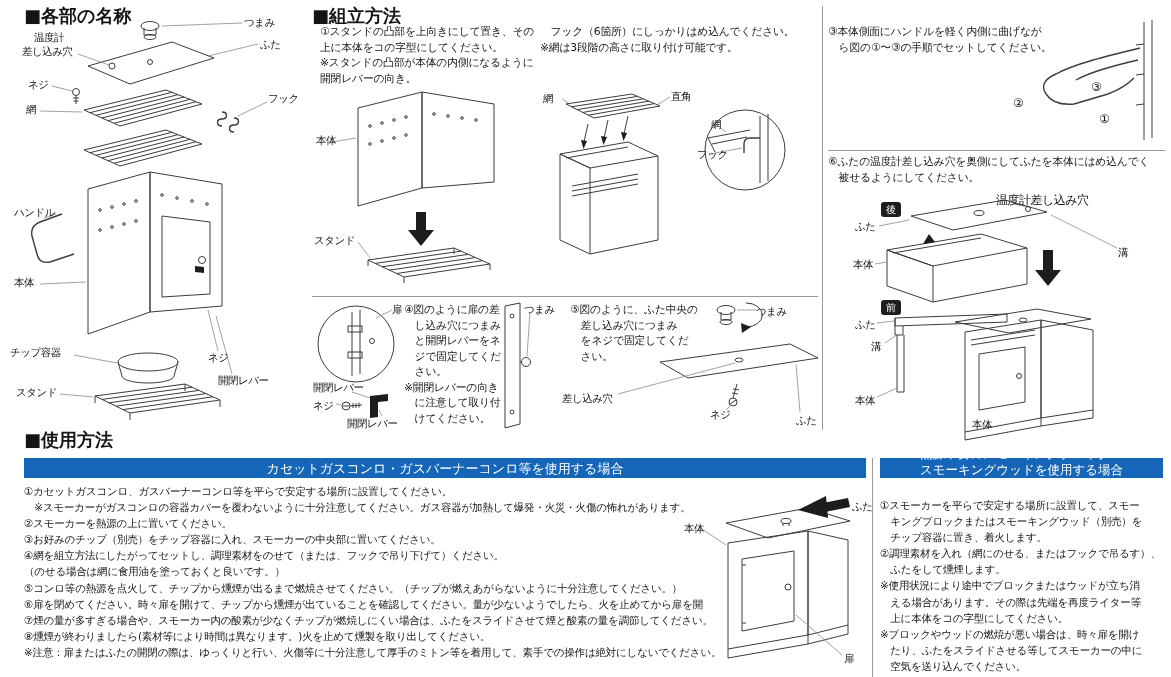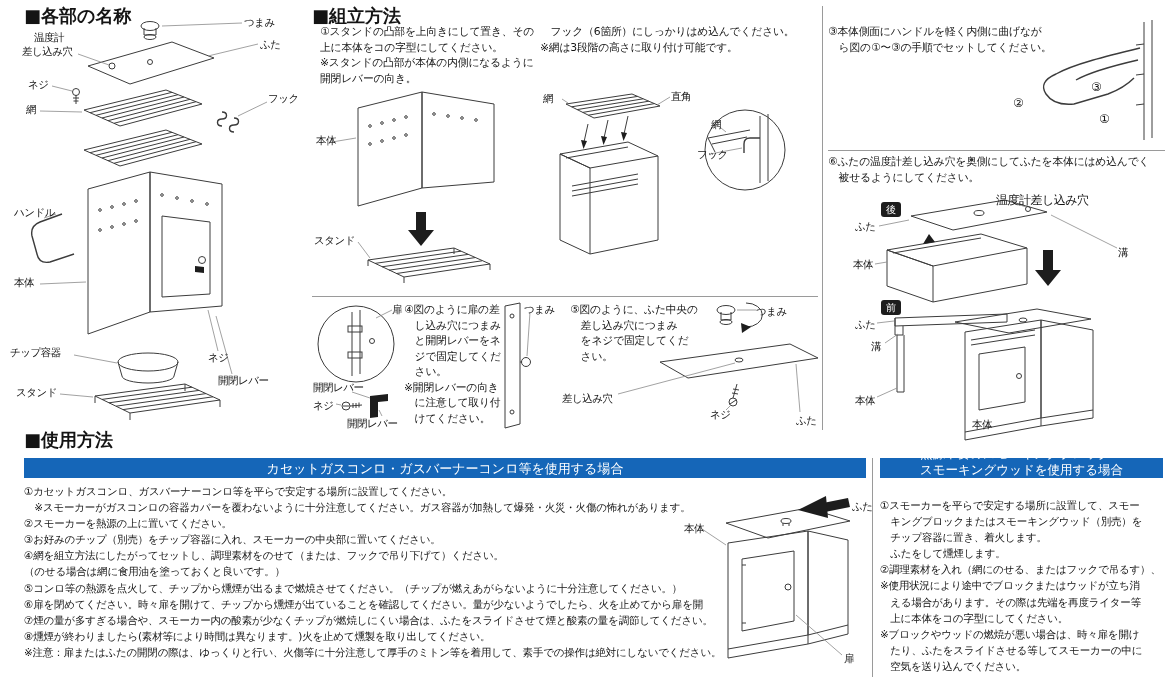--- a/index.html
+++ b/index.html
@@ -449,22 +449,22 @@
 
   <div class="abs bluebar" style="left:880px;top:458px;width:283px;height:20px">
     <span class="h2">熱源不要のスモーキングブロック・</span>
     <span class="h2">スモーキングウッドを使用する場合</span>
   </div>
 
   <div class="abs bodytext" style="left:880px;top:497px">
       <div class="tline">①スモーカーを平らで安定する場所に設置して、スモー</div>
       <div class="tline">　キングブロックまたはスモーキングウッド（別売）を</div>
       <div class="tline">　チップ容器に置き、着火します。</div>
+      <div class="tline">②調理素材を入れ（網にのせる、またはフックで吊るす）、</div>
       <div class="tline">　ふたをして燻煙します。</div>
-      <div class="tline">②調理素材を入れ（網にのせる、またはフックで吊るす）、</div>
       <div class="tline">※使用状況により途中でブロックまたはウッドが立ち消</div>
       <div class="tline">　える場合があります。その際は先端を再度ライター等</div>
       <div class="tline">　上に本体をコの字型にしてください。</div>
       <div class="tline">※ブロックやウッドの燃焼が悪い場合は、時々扉を開け</div>
       <div class="tline">　たり、ふたをスライドさせる等してスモーカーの中に</div>
       <div class="tline">　空気を送り込んでください。</div>
     </div>
 </div>
 
 </body></html>

